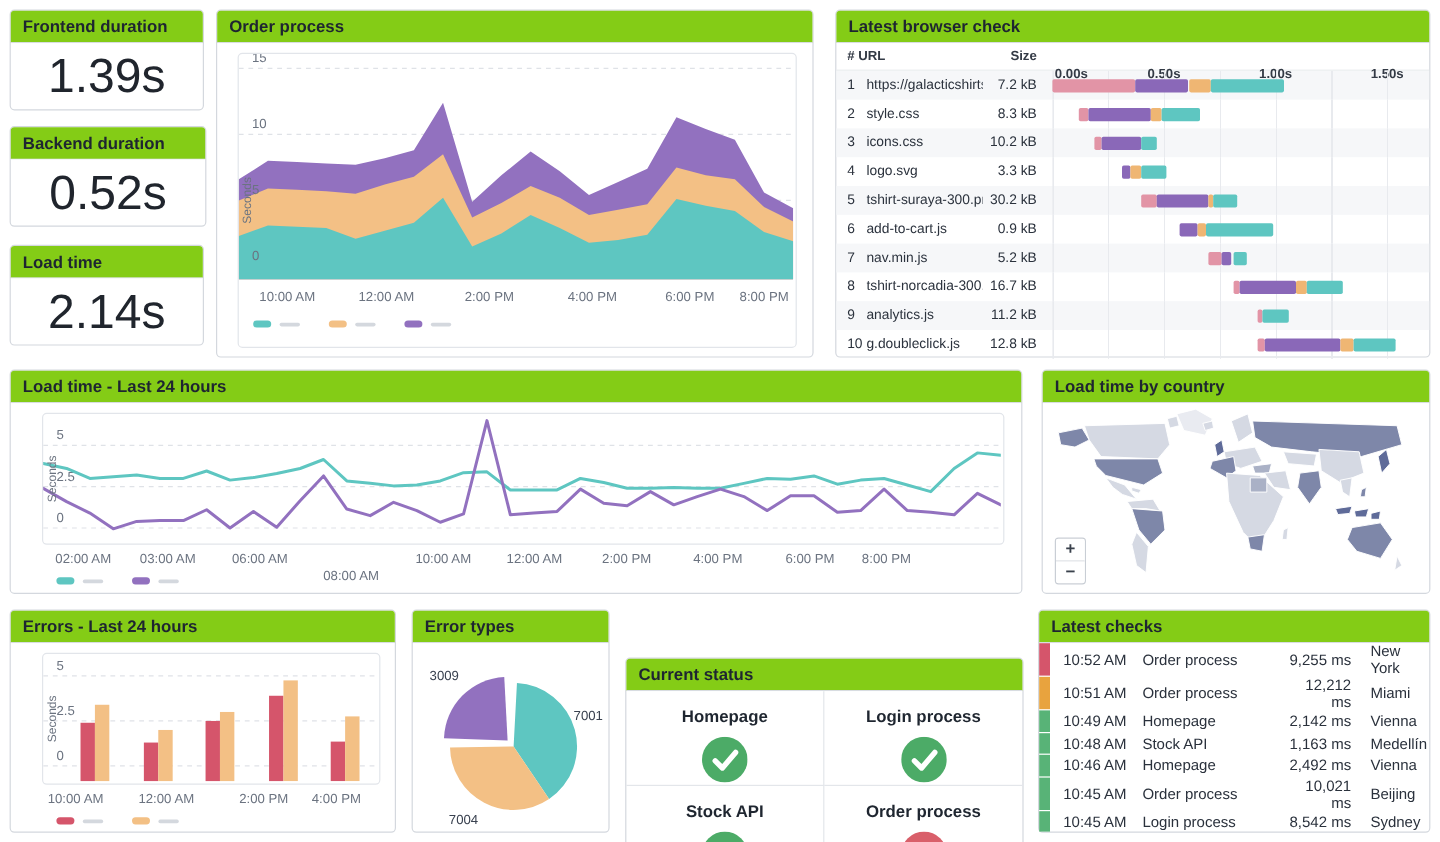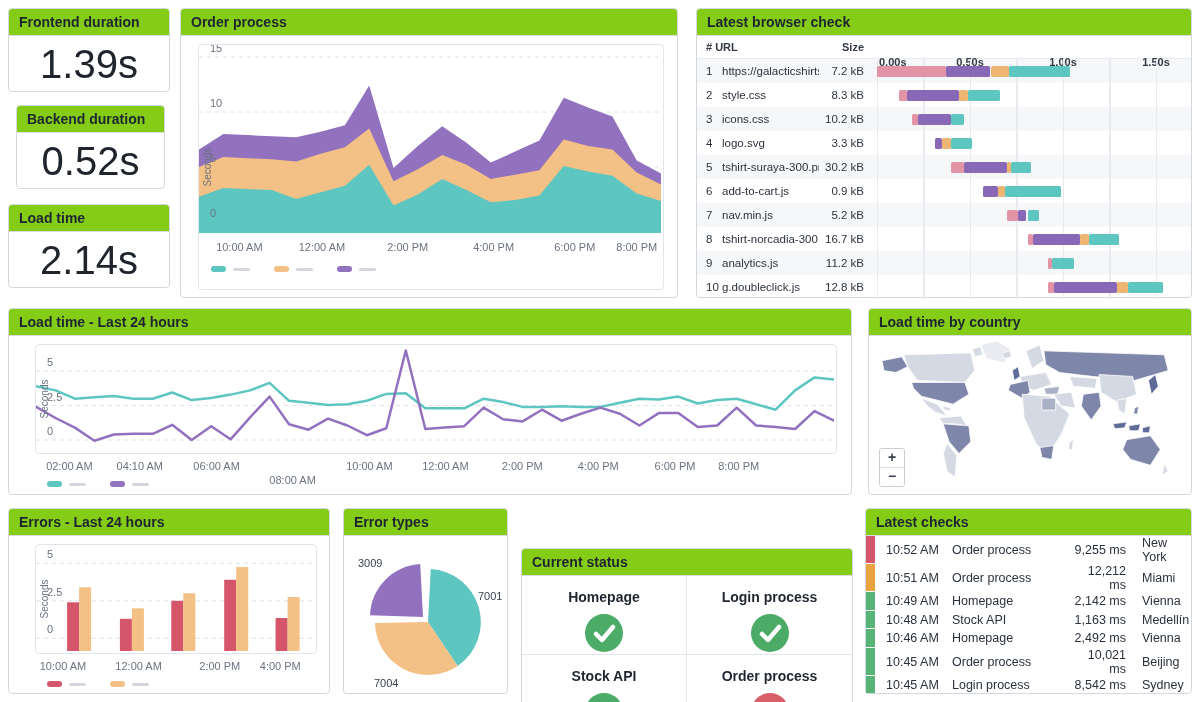--- a/index.html
+++ b/index.html
@@ -68,21 +68,21 @@
 <body>
 
 <div id="app" style="--m-vl: #e9ebf1; --m-l: #d5d9e3; --m-m: #aab1c6; --m-d: #7e87a9; --m-dk: #5f6b99;">
 
   <section class="panel" style="left:8px;top:8px;width:162px;height:84px;">
     <div class="p-head">Frontend duration</div>
     <div class="p-body">
         <div class="kpi-value">1.39s</div>
       </div>
   </section>
-  <section class="panel" style="left:16px;top:105px;width:149px;height:84px;">
+  <section class="panel" style="left:8px;top:105px;width:164px;height:84px;">
     <div class="p-head">Backend duration</div>
     <div class="p-body">
         <div class="kpi-value">0.52s</div>
       </div>
   </section>
   <section class="panel" style="left:8px;top:204px;width:162px;height:84px;">
     <div class="p-head">Load time</div>
     <div class="p-body">
         <div class="kpi-value">2.14s</div>
       </div>
@@ -286,21 +286,21 @@
               <line x1="0" x2="798" y1="26.2" y2="26.2" stroke="#dfe2e7" stroke-dasharray="4 4"></line>
               <text x="11" y="90.0" fill="#6b7380" font-size="11">0</text>
               <text x="11" y="55.6" fill="#6b7380" font-size="11">2.5</text>
               <text x="11" y="21.2" fill="#6b7380" font-size="11">5</text>
               <polyline points="0.0,41.3 19.5,45.4 38.9,53.7 58.4,52.3 77.9,50.9 97.3,53.7 116.8,53.7 136.2,47.5 155.7,55.1 175.2,53.0 194.6,49.6 214.1,45.4 233.6,37.9 253.0,55.8 272.5,57.8 292.0,59.9 311.4,59.2 330.9,55.8 350.3,48.9 369.8,48.2 389.3,63.3 408.7,63.3 428.2,63.3 447.7,53.7 467.1,57.1 486.6,61.9 506.0,61.9 525.5,61.3 545.0,61.9 564.4,61.9 583.9,57.8 603.4,53.7 622.8,54.4 642.3,51.6 661.8,58.5 681.2,55.1 700.7,53.7 720.1,59.2 739.6,64.7 759.1,45.4 778.5,32.4 798.0,34.4" fill="none" stroke="#5ec6c1" stroke-width="2.5" stroke-linejoin="round" stroke-linecap="round"></polyline>
               <polyline points="0.0,61.9 19.5,73.0 38.9,82.6 58.4,95.7 77.9,89.5 97.3,88.8 116.8,88.8 136.2,79.8 155.7,95.0 175.2,81.2 194.6,94.3 214.1,72.3 233.6,51.6 253.0,79.2 272.5,84.7 292.0,73.6 311.4,80.5 330.9,90.2 350.3,83.3 369.8,5.5 389.3,84.0 408.7,82.6 428.2,81.2 447.7,62.6 467.1,74.3 486.6,76.4 506.0,64.7 525.5,75.7 545.0,68.8 564.4,62.6 583.9,68.8 603.4,80.5 622.8,68.1 642.3,68.1 661.8,81.9 681.2,80.5 700.7,62.6 720.1,80.5 739.6,81.9 759.1,84.0 778.5,66.1 798.0,75.7" fill="none" stroke="#9271bf" stroke-width="2.5" stroke-linejoin="round" stroke-linecap="round"></polyline>
             </svg></div>
       </div>
       <div class="xlabels" id="lt-xlabels" style="position:absolute;left:26px;top:120px;width:800px;">
           <span style="left: 3.6%;">02:00 AM</span>
-          <span style="left: 13.1%;">04:10 AM</span>
+          <span style="left: 13.1%;">03:00 AM</span>
           <span style="left: 22.7%;">06:00 AM</span>
           <span style="left: 32.2%; margin-top: 14px;">08:00 AM</span>
           <span style="left: 41.8%;">10:00 AM</span>
           <span style="left: 51.3%;">12:00 AM</span>
           <span style="left: 60.9%;">2:00 PM</span>
           <span style="left: 70.4%;">4:00 PM</span>
           <span style="left: 80%;">6:00 PM</span>
           <span style="left: 89.5%;">8:00 PM</span>
         </div>
       <div class="legend" id="lt-legend" style="position:absolute;left:26px;top:136px;">

